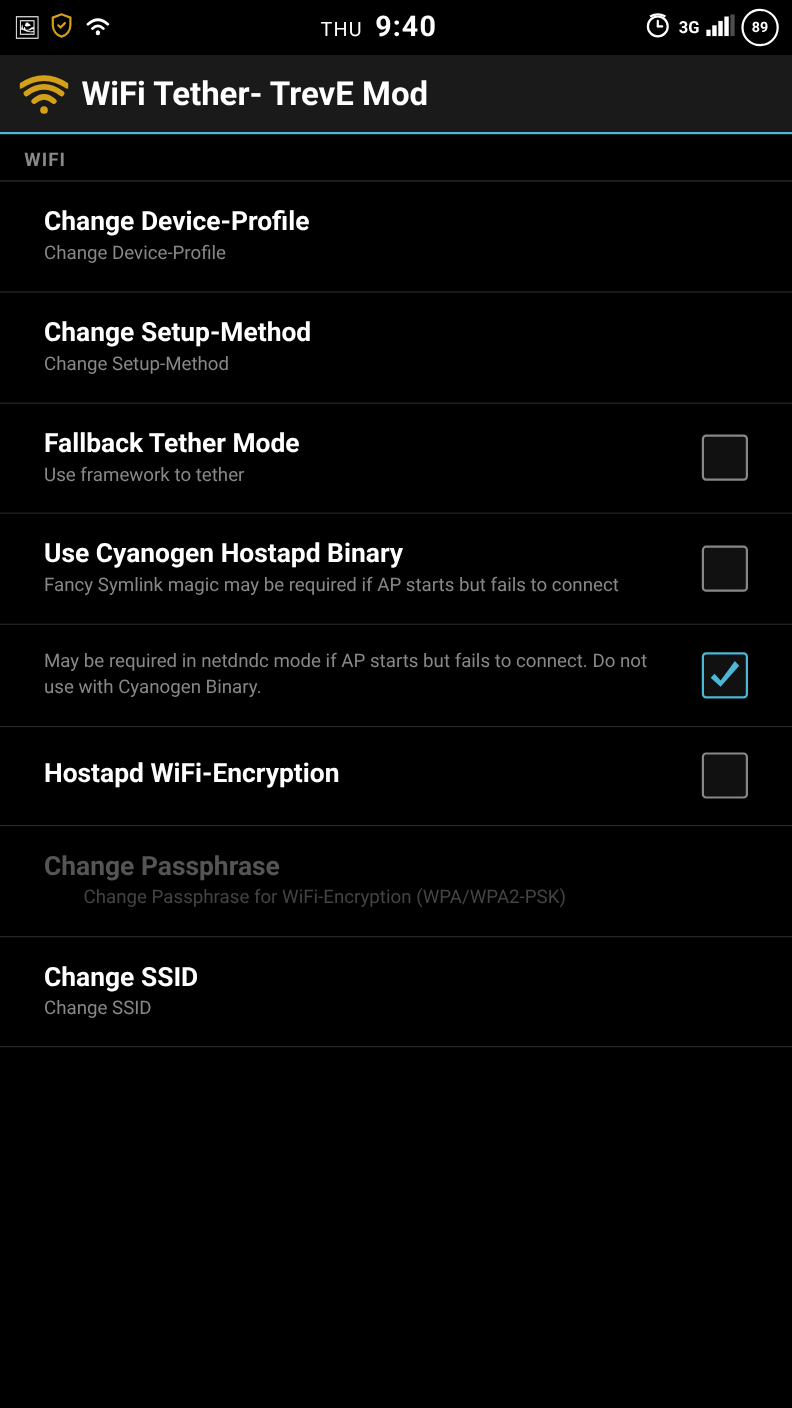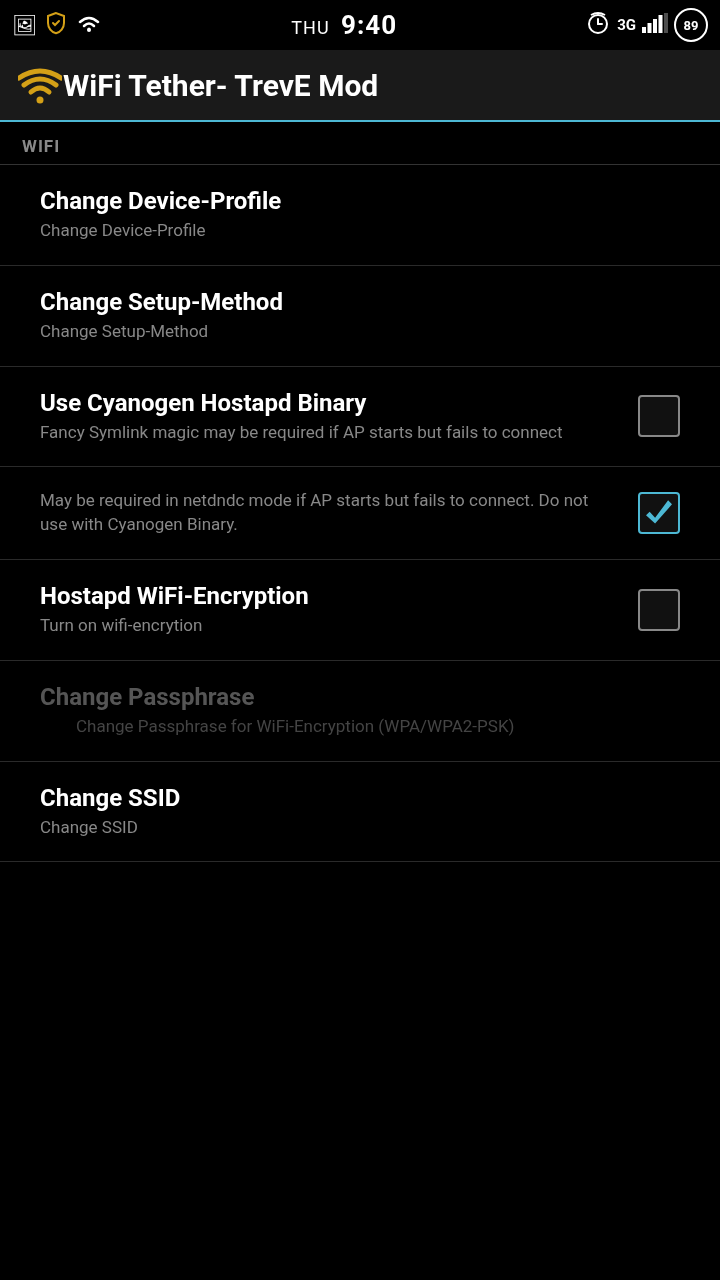--- a/index.html
+++ b/index.html
@@ -51,21 +51,21 @@
       color: #fff;
     }
 
     
     .app-header {
       background: #1a1a1a;
       height: 72px;
       display: flex;
       align-items: center;
       padding: 0 18px;
-      gap: 1px;
+      gap: 12px;
       border-bottom: 2px solid #4db8d4;
     }
     .wifi-icon {
       display: flex;
       flex-direction: column;
       align-items: center;
       justify-content: center;
     }
     .wifi-icon svg {
       width: 44px;
@@ -239,35 +239,41 @@
       </div>
     </div>
     <div class="settings-item">
       <div class="settings-item-text">
         <div class="settings-item-title">Change Setup-Method</div>
         <div class="settings-item-subtitle">Change Setup-Method</div>
       </div>
     </div>
     <div class="settings-item">
       <div class="settings-item-text">
+        <div class="settings-item-title">Fallback Tether Mode</div>
+        <div class="settings-item-subtitle">Use framework to tether</div>
+      </div>
+      <div class="checkbox"></div>
+    </div>
+    <div class="settings-item">
+      <div class="settings-item-text">
         <div class="settings-item-title">Use Cyanogen Hostapd Binary</div>
         <div class="settings-item-subtitle">Fancy Symlink magic may be required if AP starts but fails to connect</div>
       </div>
       <div class="checkbox"></div>
     </div>
     <div class="settings-item">
       <div class="settings-item-text">
         <div class="settings-item-subtitle">May be required in netdndc mode if AP starts but fails to connect. Do not use with Cyanogen Binary.</div>
       </div>
       <div class="checkbox checked"></div>
     </div>
     <div class="settings-item">
       <div class="settings-item-text">
         <div class="settings-item-title">Hostapd WiFi-Encryption</div>
-        <div class="settings-item-subtitle">Turn on wifi-encrytion</div>
       </div>
       <div class="checkbox"></div>
     </div>
     <div class="settings-item">
       <div class="settings-item-text">
         <div class="settings-item-title dimmed">Change Passphrase</div>
         <div class="settings-item-subtitle dimmed">Change Passphrase for WiFi-Encryption (WPA/WPA2-PSK)</div>
       </div>
     </div>
     <div class="settings-item">

